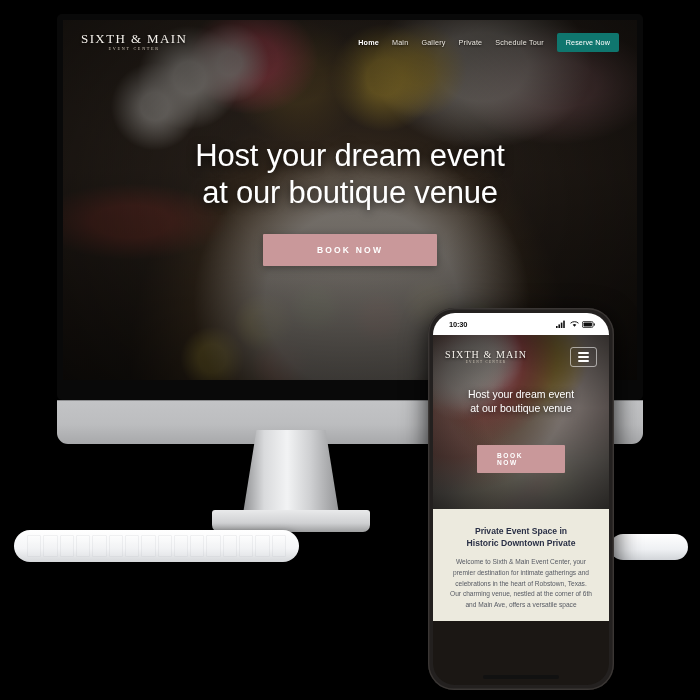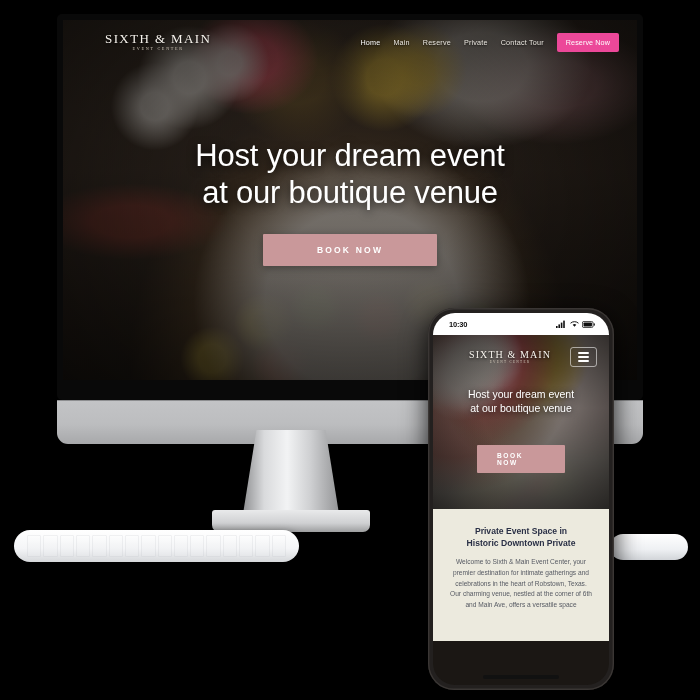--- a/index.html
+++ b/index.html
@@ -74,38 +74,38 @@
     position:absolute;inset:0;
     background:radial-gradient(ellipse at 50% 45%, rgba(0,0,0,0) 30%, rgba(0,0,0,.55) 100%);
   }
 
   
   .nav{
     position:absolute;left:0;top:0;right:0;height:44px;
     display:flex;align-items:center;justify-content:space-between;
     padding:0 18px;box-sizing:border-box;z-index:4;
   }
-  .logo{user-select:none;text-align:center;line-height:1;margin-left:24px;}
+  .logo{user-select:none;text-align:center;line-height:1;}
   .logo-main{
     font-family:"Liberation Serif", serif;
     font-size:13px;letter-spacing:1.4px;color:#f6f2ec;font-weight:400;
     text-shadow:0 1px 3px rgba(0,0,0,.8);
   }
   .logo-sub{
     font-family:"Liberation Serif", serif;
     font-size:4.2px;letter-spacing:1.7px;color:#cfc6b8;margin-top:2px;
   }
   .nav-links{display:flex;align-items:center;gap:13px;}
   .nav-link{
     font-size:7.2px;color:#eae6df;letter-spacing:.2px;white-space:nowrap;
     text-shadow:0 1px 2px rgba(0,0,0,.75);
   }
-  .nav-link.active{font-weight:normal;color:#ffffff;}
+  .nav-link.active{font-weight:bold;color:#ffffff;}
   .nav-cta{
-    font-size:7.2px;color:#fff;background:#ec4899;
+    font-size:7.2px;color:#fff;background:#0f766e;
     padding:5px 9px;border-radius:2px;white-space:nowrap;letter-spacing:.1px;
   }
 
   
   .hero-wrap{
     position:absolute;left:0;right:0;top:118px;z-index:3;
     display:flex;flex-direction:column;align-items:center;
   }
   .hero-title{
     color:#fff;font-size:31px;line-height:1.19;text-align:center;
@@ -159,21 +159,21 @@
     position:absolute;left:0;right:0;top:52px;z-index:3;text-align:center;
     color:#fff;font-size:10.5px;line-height:1.34;
     text-shadow:0 1px 6px rgba(0,0,0,.8);padding:0 10px;box-sizing:border-box;
   }
   .ph-btn{
     position:absolute;left:50%;transform:translateX(-50%);top:110px;z-index:3;
     background:#c9989a;color:#fff;font-size:6.6px;font-weight:bold;
     letter-spacing:1.6px;padding:7px 20px;border-radius:1px;
   }
   .ph-section{
-    background:#eceade;padding:16px 16px 0;box-sizing:border-box;height:132px;
+    background:#eceade;padding:16px 16px 0;box-sizing:border-box;height:112px;
   }
   .ph-sec-title{
     text-align:center;color:#2a3046;font-size:8.6px;font-weight:bold;
     line-height:1.42;margin-bottom:8px;
   }
   .ph-sec-body{
     text-align:center;color:#565a63;font-size:6.6px;line-height:1.62;
   }
   .home-ind{
     position:absolute;left:50%;transform:translateX(-50%);bottom:6px;
@@ -215,23 +215,23 @@
       <div class="photo-vig"></div>
 
       <div class="nav">
         <div class="logo">
           <div class="logo-main">SIXTH &amp; MAIN</div>
           <div class="logo-sub">EVENT CENTER</div>
         </div>
         <div class="nav-links">
           <span class="nav-link active">Home</span>
           <span class="nav-link">Main</span>
-          <span class="nav-link">Reserve</span>
+          <span class="nav-link">Gallery</span>
           <span class="nav-link">Private</span>
-          <span class="nav-link">Contact Tour</span>
+          <span class="nav-link">Schedule Tour</span>
           <span class="nav-cta">Reserve Now</span>
         </div>
       </div>
 
       <div class="hero-wrap">
         <div class="hero-title">
           <div>Host your dream event</div>
           <div>at our boutique venue</div>
         </div>
         <div class="hero-btn">BOOK NOW</div>

